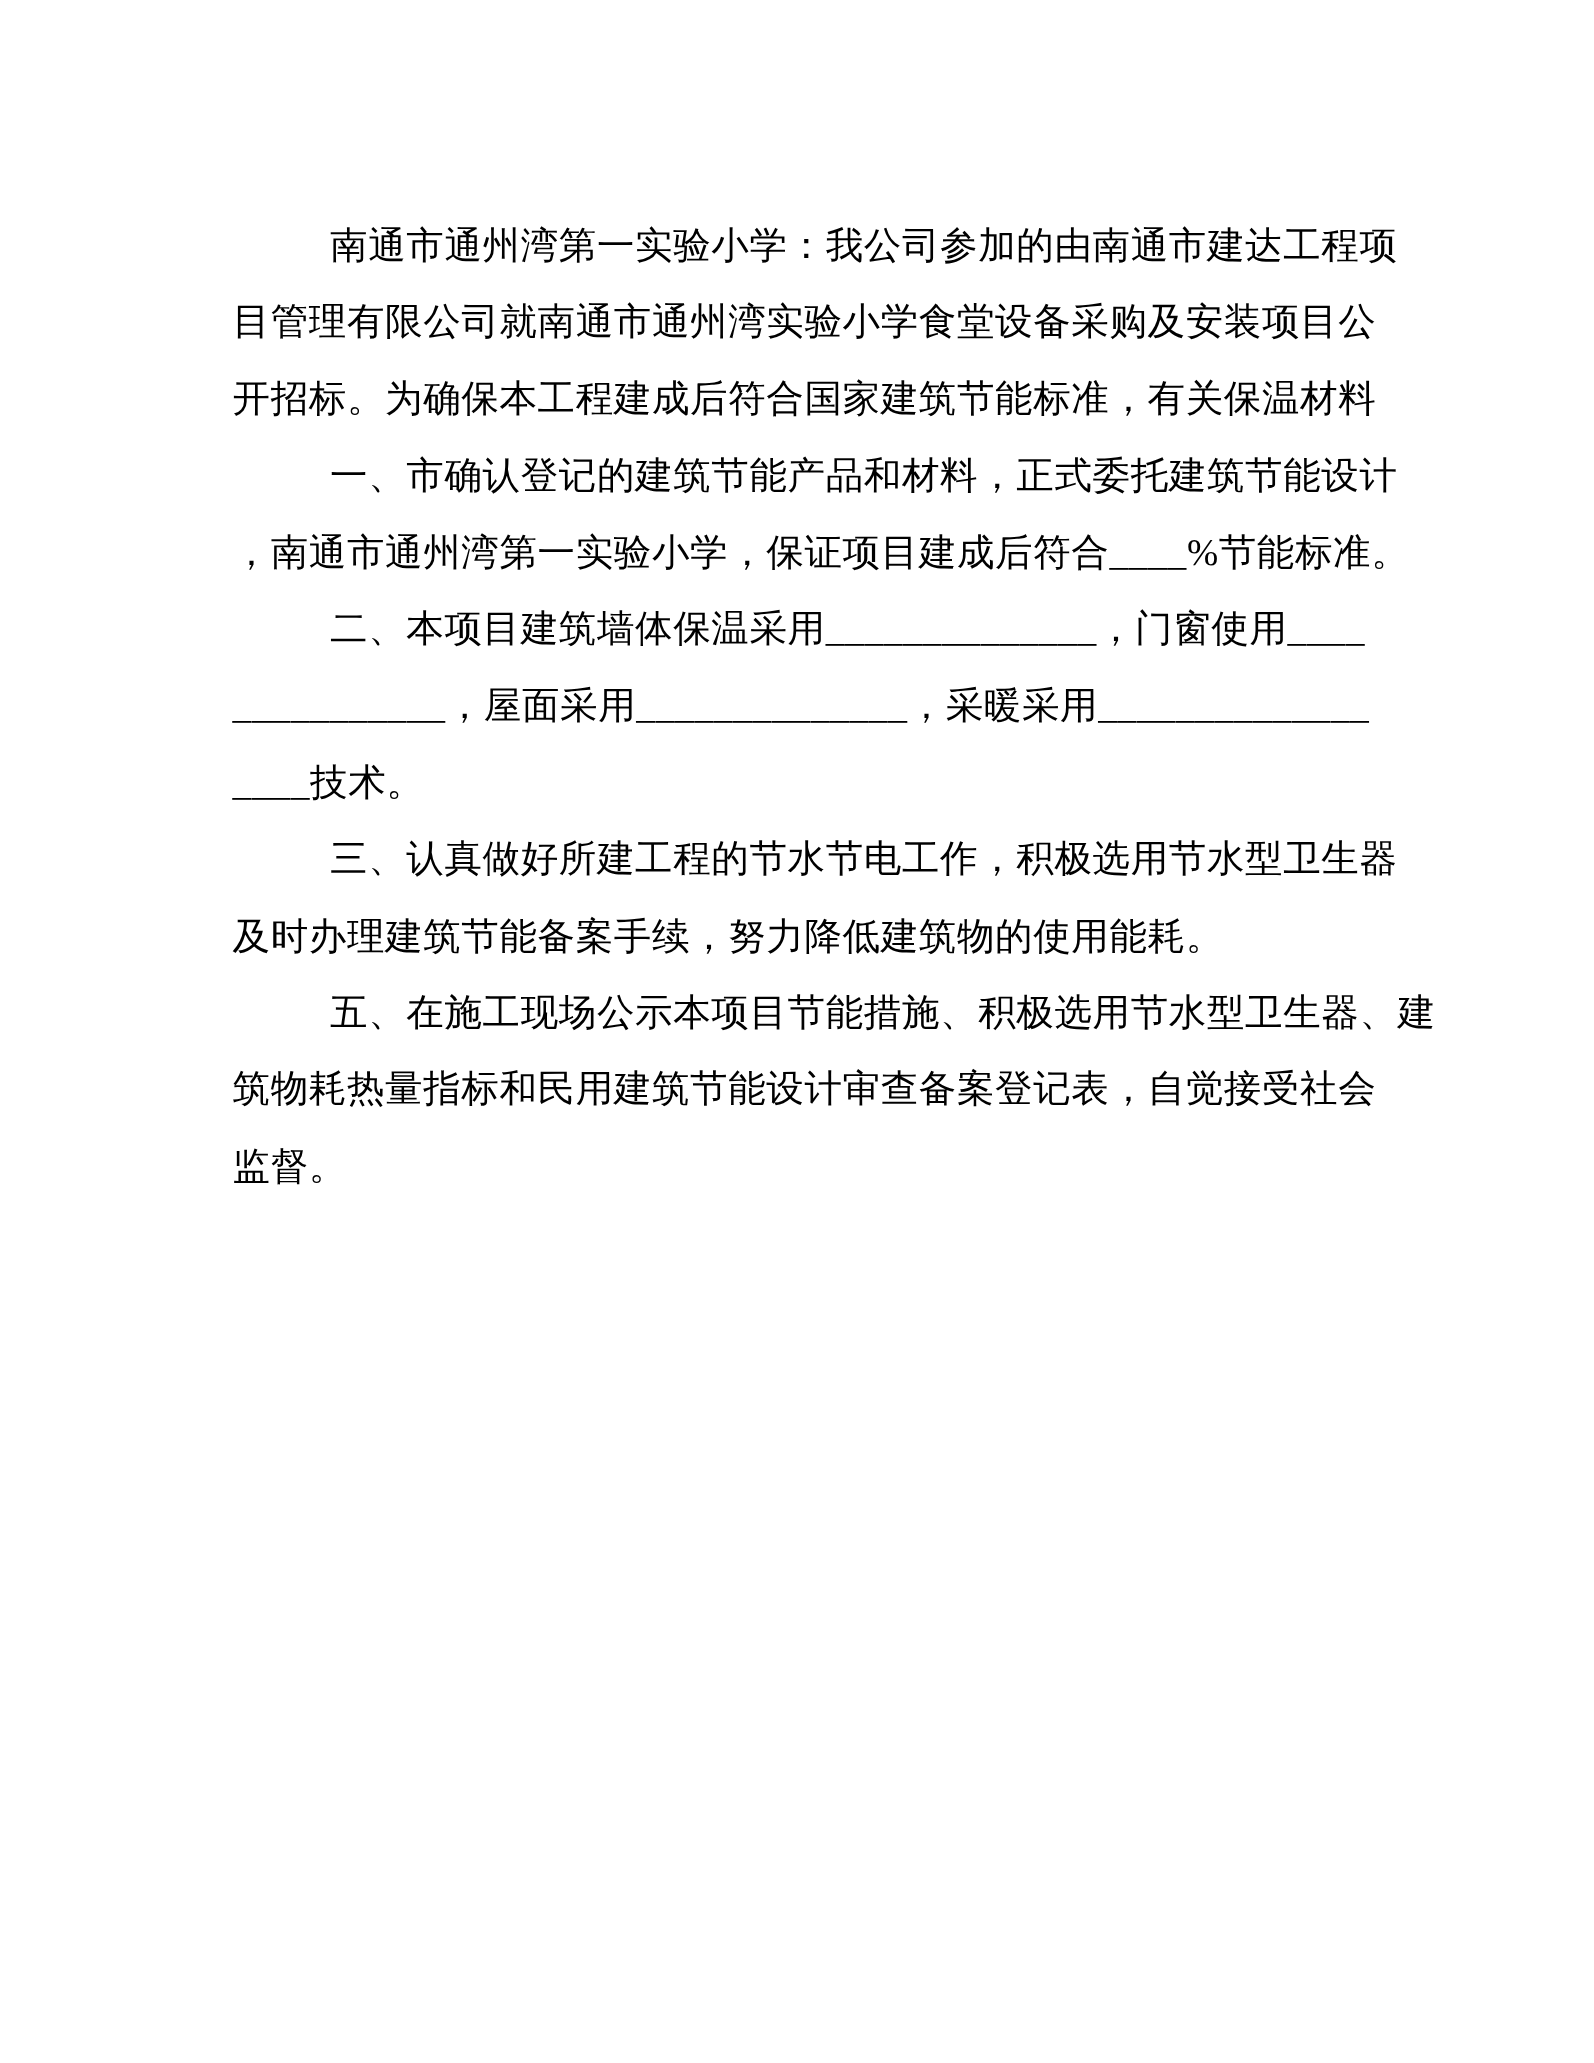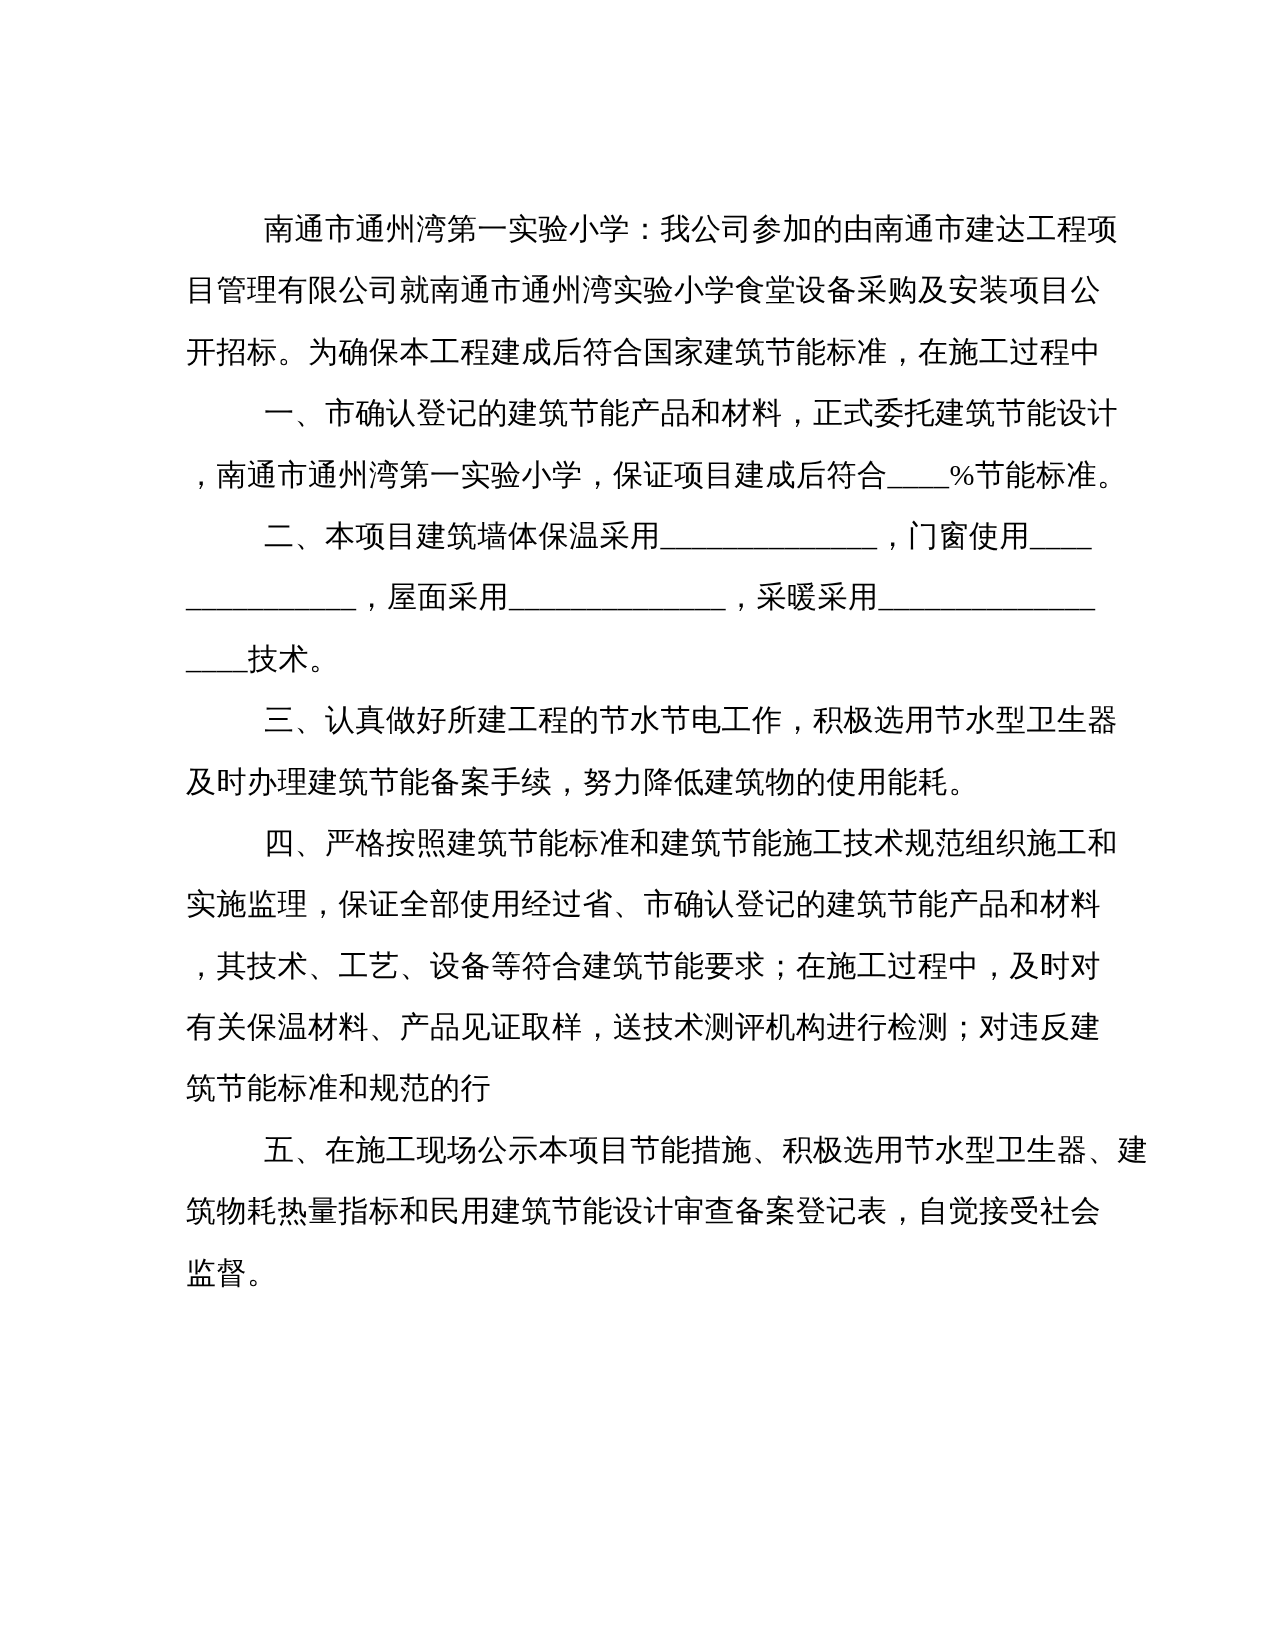--- a/index.html
+++ b/index.html
@@ -18,21 +18,20 @@
   .content {
     position: absolute;
     left: 186px;
     top: 0;
     width: 905px;
     padding-top: 166px;
     color: #000000;
     font-size: 30px;
     line-height: 61.4px;
     font-weight: 400;
-    margin-top: 32px;
   }
   .para {
     margin: 0;
     padding: 0;
   }
   .line {
     white-space: nowrap;
     height: 61.4px;
     letter-spacing: 0.5px;
   }
@@ -41,41 +40,34 @@
   }
 </style>
 </head>
 <body>
 
 <div class="page">
   <div class="content">
       <div class="para">
         <div class="line indent">南通市通州湾第一实验小学：我公司参加的由南通市建达工程项</div>
         <div class="line">目管理有限公司就南通市通州湾实验小学食堂设备采购及安装项目公</div>
-        <div class="line">开招标。为确保本工程建成后符合国家建筑节能标准，在施工过程中</div>
+        <div class="line">开招标。为确保本工程建成后符合国家建筑节能标准，有关保温材料</div>
       </div>
       <div class="para">
         <div class="line indent">一、市确认登记的建筑节能产品和材料，正式委托建筑节能设计</div>
         <div class="line">，南通市通州湾第一实验小学，保证项目建成后符合____%节能标准。</div>
       </div>
       <div class="para">
         <div class="line indent">二、本项目建筑墙体保温采用______________，门窗使用____</div>
         <div class="line">___________，屋面采用______________，采暖采用______________</div>
         <div class="line">____技术。</div>
       </div>
       <div class="para">
         <div class="line indent">三、认真做好所建工程的节水节电工作，积极选用节水型卫生器</div>
         <div class="line">及时办理建筑节能备案手续，努力降低建筑物的使用能耗。</div>
       </div>
       <div class="para">
-        <div class="line indent">四、严格按照建筑节能标准和建筑节能施工技术规范组织施工和</div>
-        <div class="line">实施监理，保证全部使用经过省、市确认登记的建筑节能产品和材料</div>
-        <div class="line">，其技术、工艺、设备等符合建筑节能要求；在施工过程中，及时对</div>
-        <div class="line">有关保温材料、产品见证取样，送技术测评机构进行检测；对违反建</div>
-        <div class="line">筑节能标准和规范的行</div>
-      </div>
-      <div class="para">
         <div class="line indent">五、在施工现场公示本项目节能措施、积极选用节水型卫生器、建</div>
         <div class="line">筑物耗热量指标和民用建筑节能设计审查备案登记表，自觉接受社会</div>
         <div class="line">监督。</div>
       </div>
     </div>
 </div>
 
 </body></html>

